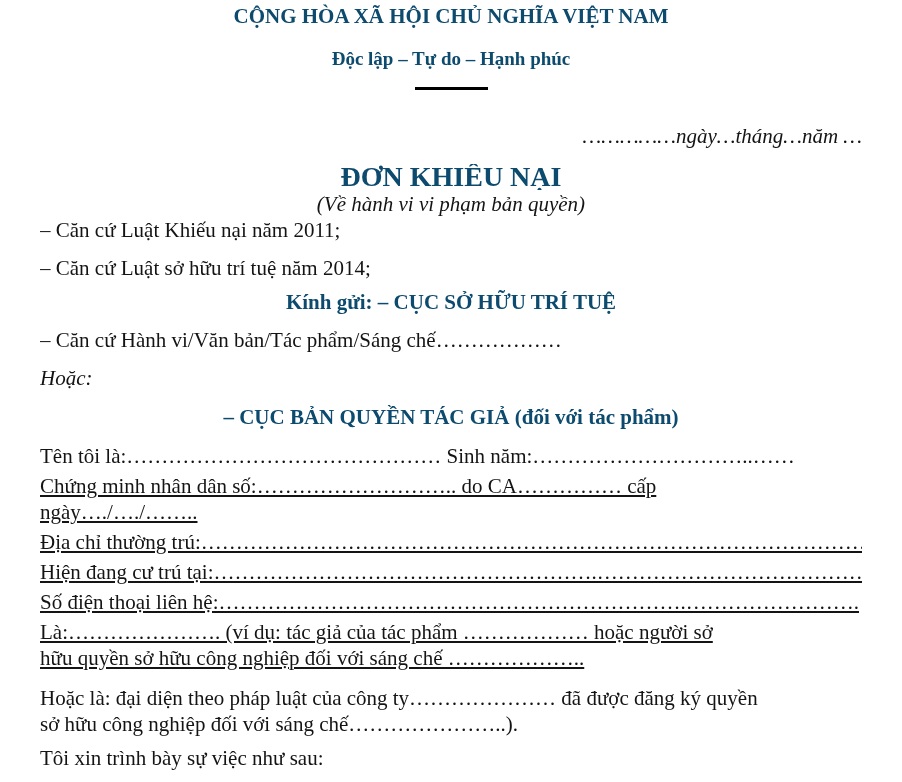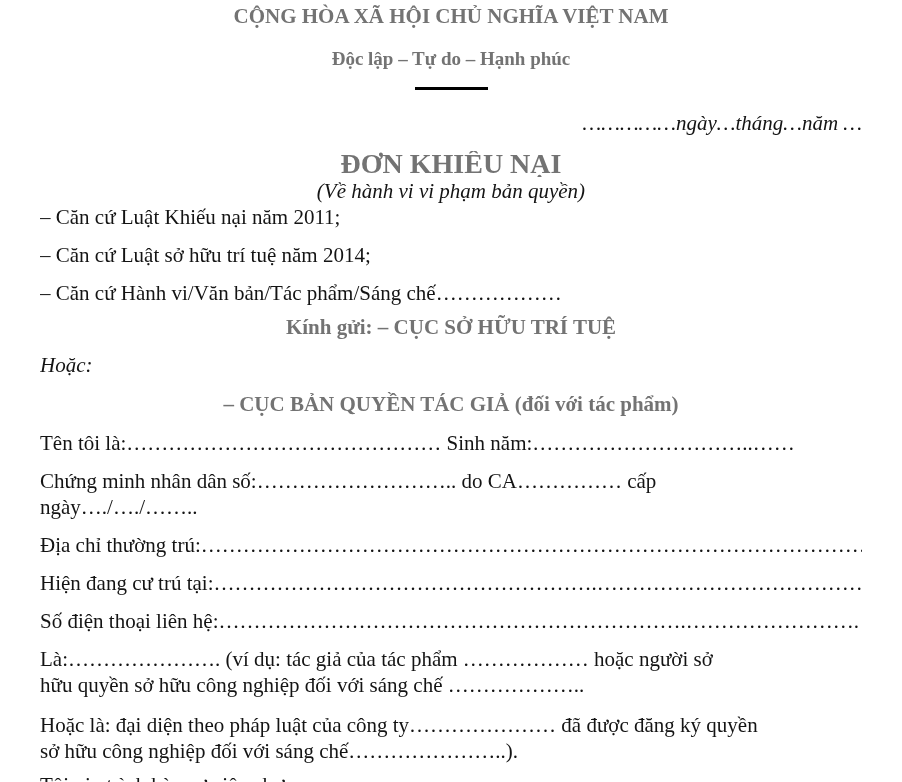--- a/index.html
+++ b/index.html
@@ -10,35 +10,35 @@
     overflow:hidden;
     font-family:"Liberation Serif","DejaVu Serif",serif;
     font-size:21px;color:#141414;
     box-sizing:border-box;
     padding:4px 40px 0 40px;
   }
   .line{white-space:nowrap;overflow:hidden;line-height:26px;}
   .center{text-align:center;}
   .bold{font-weight:bold;}
   .italic{font-style:italic;}
-  .red{color:#737373;text-align:center;}
+  .red{color:#0c4a6e;text-align:center;}
   .national-title{margin-top:0;font-size:21px;line-height:24px;}
   .motto{margin-top:18px;font-size:19px;}
   .rule{width:73px;height:3px;background:#000;margin:15px auto 0 auto;}
-  .date-line{margin-top:20px;text-align:right;padding-right:0px;}
+  .date-line{margin-top:33px;text-align:right;padding-right:0px;}
   .doc-title{margin-top:15px;font-size:28px;}
   .doc-subtitle{margin-top:1px;}
   .legal-1{}
   .legal-2{margin-top:12px;}
   .legal-3{margin-top:12px;}
   .to-line{margin-top:8px;}
   .or-label{margin-top:12px;}
   .alt-line{margin-top:13px;}
   .p1{margin-top:13px;}
-  .p2,.p3,.p4,.p5,.p6{margin-top:12px;}
+  .p2,.p3,.p4,.p5,.p6{margin-top:4px;text-decoration:underline;}
   .p7{margin-top:14px;}
   .p8{margin-top:8px;}
 </style>
 </head>
 <body>
 
 <div class="page">
 
   <div class="line center bold red national-title">CỘNG HÒA XÃ HỘI CHỦ NGHĨA VIỆT NAM</div>
 
@@ -49,23 +49,23 @@
   <div class="line italic date-line">……………ngày…tháng…năm …</div>
 
   <div class="line center bold red doc-title">ĐƠN KHIẾU NẠI</div>
 
   <div class="line center italic doc-subtitle">(Về hành vi vi phạm bản quyền)</div>
 
   <div class="line legal-1">– Căn cứ Luật Khiếu nại năm 2011;</div>
 
   <div class="line legal-2">– Căn cứ Luật sở hữu trí tuệ năm 2014;</div>
 
+  <div class="line center bold red to-line">Kính gửi: – CỤC SỞ HỮU TRÍ TUỆ</div>
+
   <div class="line legal-3">– Căn cứ Hành vi/Văn bản/Tác phẩm/Sáng chế………………</div>
-
-  <div class="line center bold red to-line">Kính gửi: – CỤC SỞ HỮU TRÍ TUỆ</div>
 
   <div class="line italic or-label">Hoặc:</div>
 
   <div class="line center bold red alt-line">– CỤC BẢN QUYỀN TÁC GIẢ (đối với tác phẩm)</div>
 
   <div class="p1">
     <div class="line">Tên tôi là:……………………………………… Sinh năm:…………………………..……</div>
   </div>
 
   <div class="p2">

